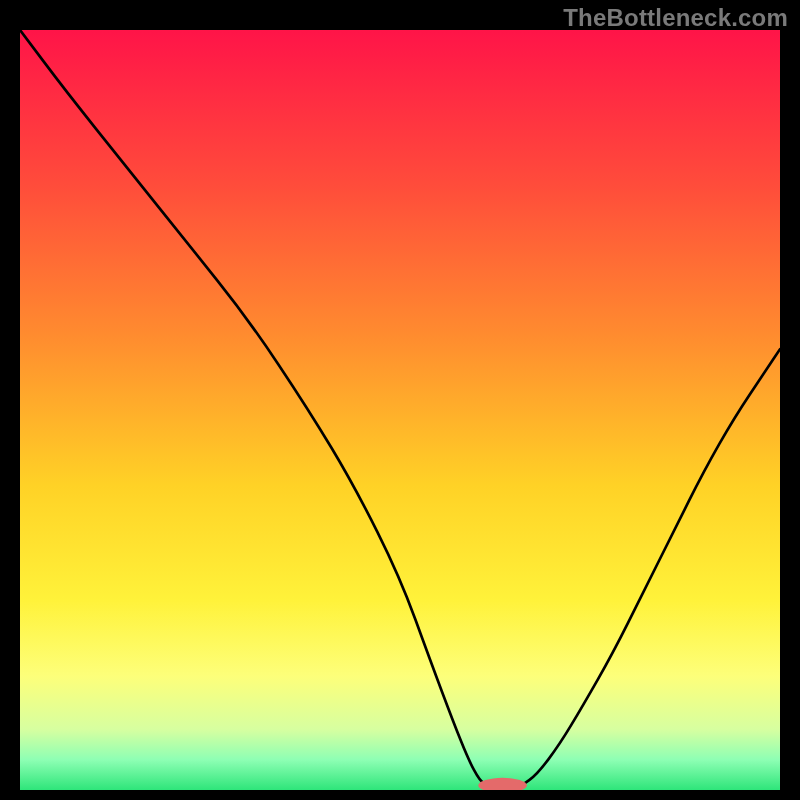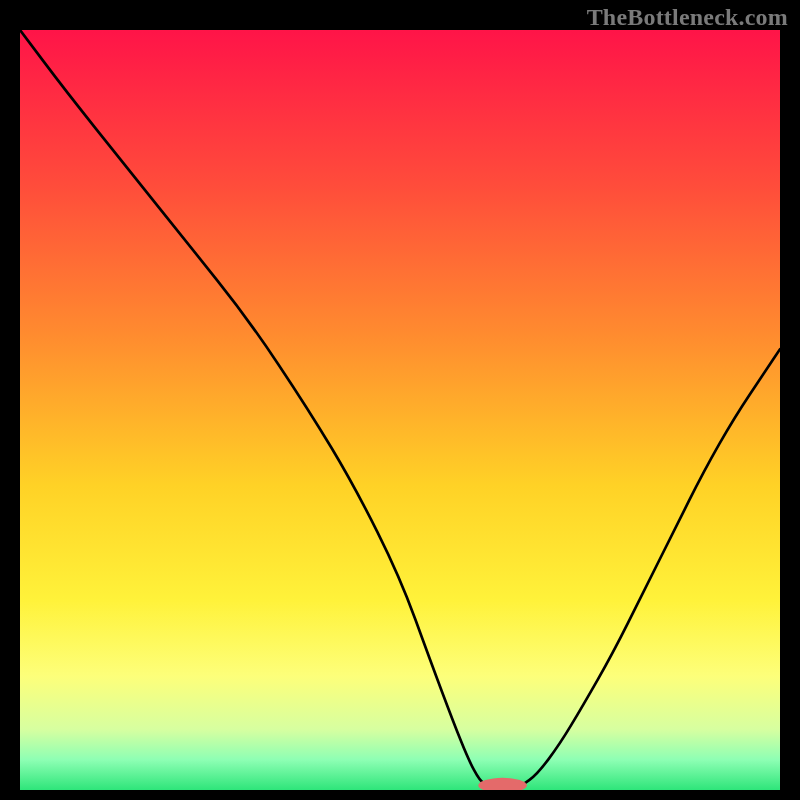--- a/index.html
+++ b/index.html
@@ -9,21 +9,20 @@
     height: 800px;
     background: #000;
     font-family: Arial, Helvetica, sans-serif;
     overflow: hidden;
   }
   .frame {
     position: relative;
     width: 800px;
     height: 800px;
     background: #000;
-    font-family: Liberation Serif, serif;
   }
   .watermark {
     position: absolute;
     top: 4px;
     right: 12px;
     font-size: 24px;
     font-weight: bold;
     color: #7a7a7a;
     z-index: 10;
     letter-spacing: 0.2px;

